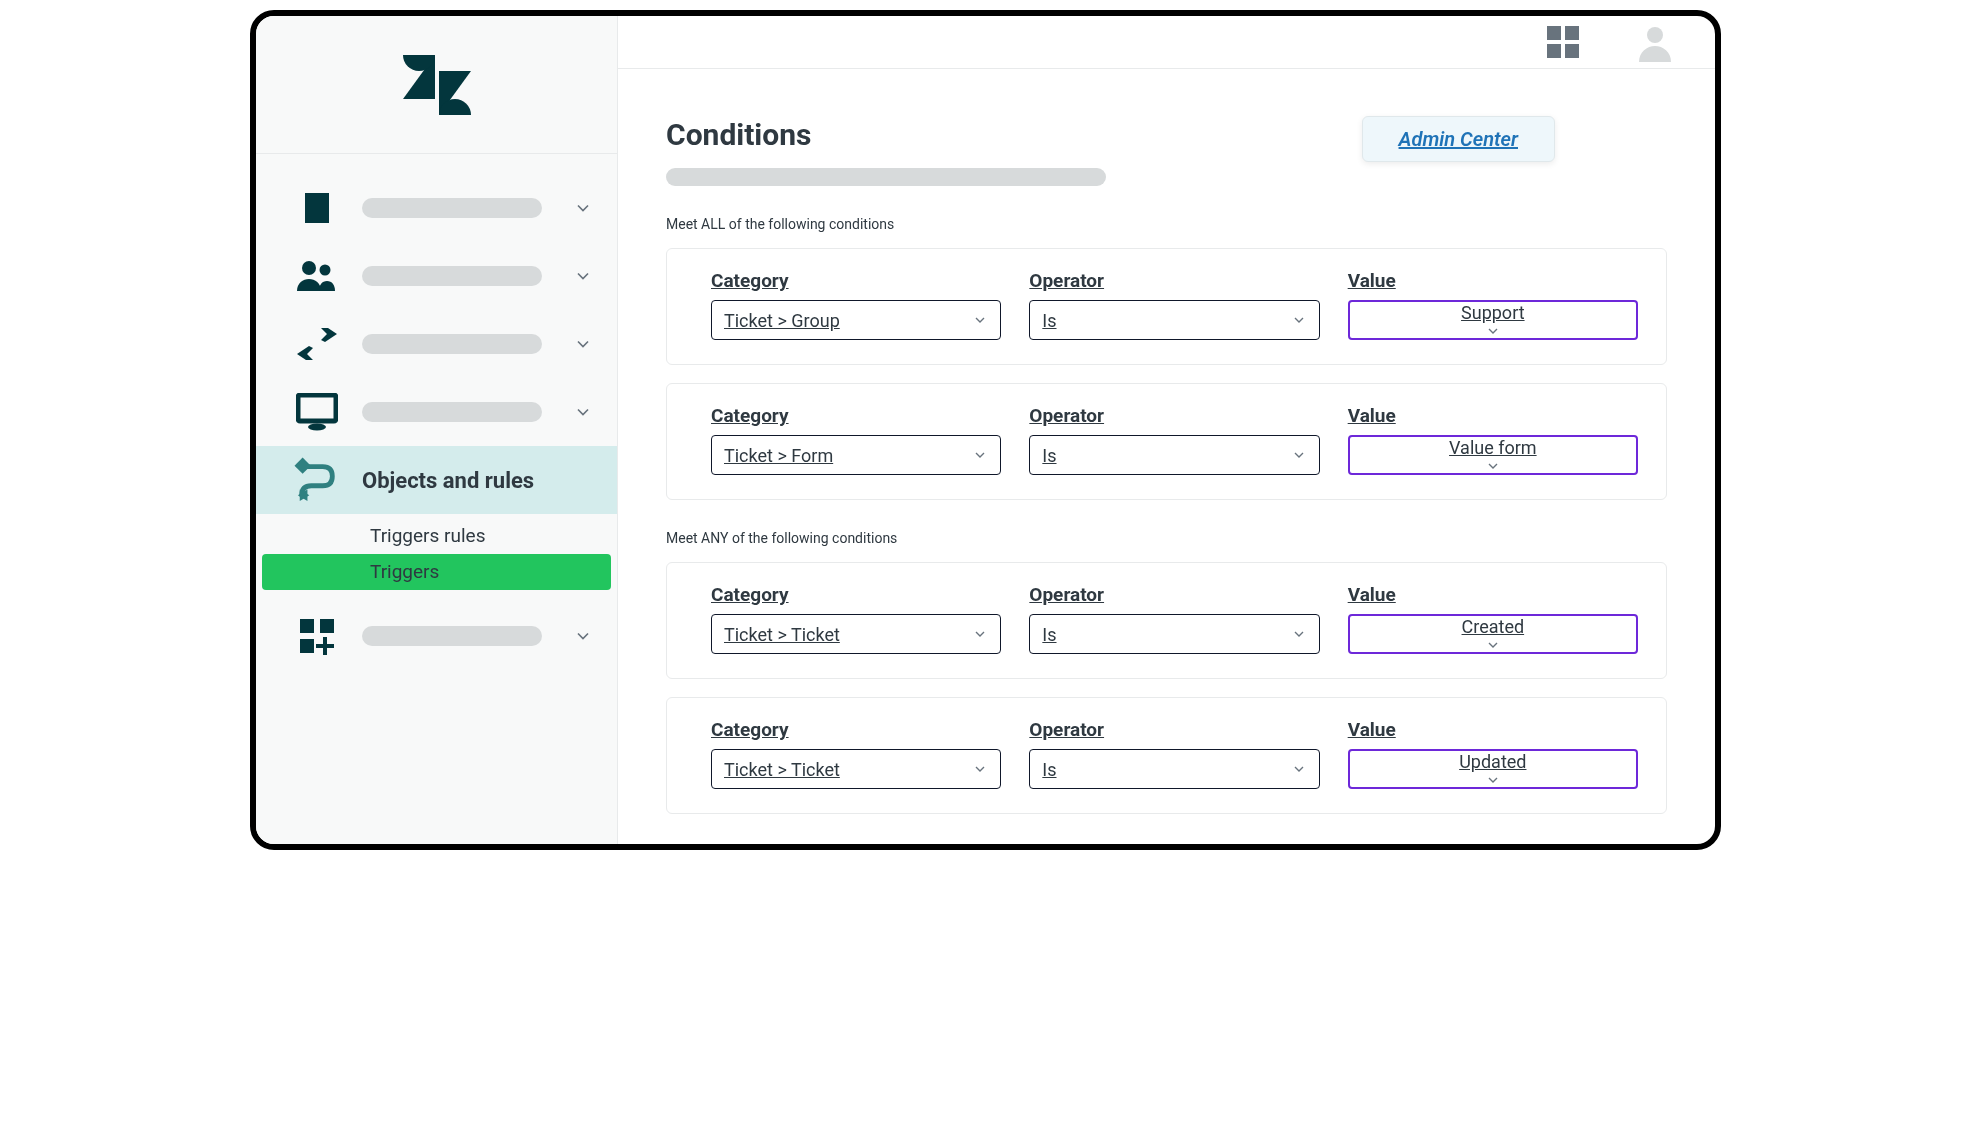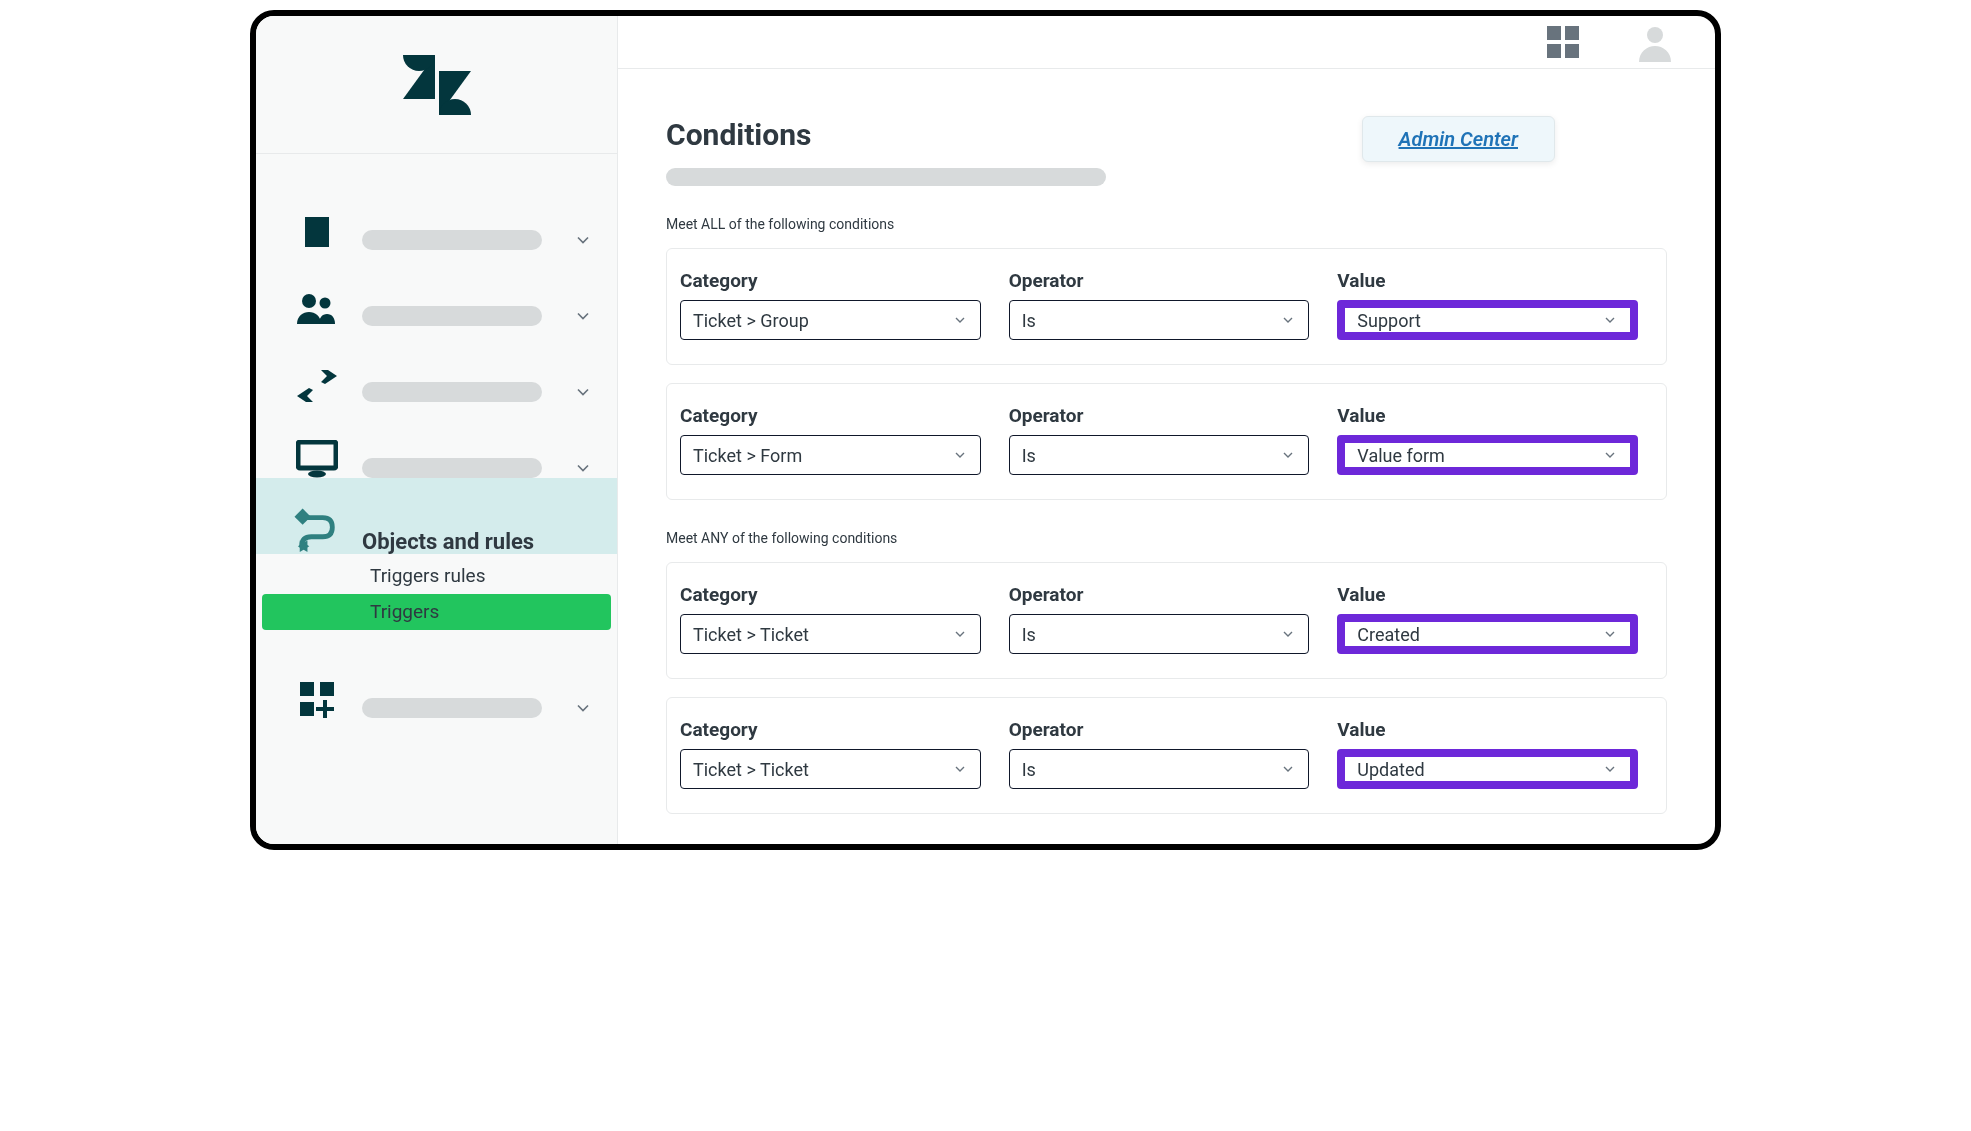--- a/index.html
+++ b/index.html
@@ -32,23 +32,23 @@
     align-items: center;
     justify-content: center;
     border-bottom: 1px solid #e8eaeb;
   }
   .nav-items {
     padding-top: 20px;
     display: flex;
     flex-direction: column;
   }
   .nav-item {
-    height: 76px;
-    display: flex;
-    align-items: flex-end;
+    height: 68px;
+    display: flex;
+    align-items: center;
     padding: 0 24px 0 36px;
     gap: 20px;
     position: relative;
   }
   .nav-item .icon-slot {
     width: 50px;
     display: flex;
     align-items: center;
     justify-content: center;
   }
@@ -141,23 +141,24 @@
     margin-top: -8px;
   }
   .section-heading {
     font-size: 14px;
     color: #2f3941;
     margin-top: 6px;
   }
   .card {
     border: 1px solid #e8eaeb;
     border-radius: 6px;
-    padding: 20px 28px 24px 13px;
+    padding: 20px 28px 24px 44px;
     display: flex;
     gap: 28px;
+    text-decoration: underline;
   }
   .card-col {
     display: flex;
     flex-direction: column;
     gap: 8px;
     flex: 1;
   }
   .col-label {
     font-size: 19px;
     font-weight: 700;
@@ -170,21 +171,22 @@
     display: flex;
     align-items: center;
     padding: 0 12px;
     font-size: 18px;
     color: #2f3941;
     background: #fff;
     position: relative;
     cursor: pointer;
   }
   .select-box.highlight {
-    border: 8px solid #6d28d9;
+    border: 2px solid #6d28d9;
+    flex-direction: column;
   }
   .select-box .sel-text {
     flex: 1;
   }
   .select-box .caret {
     color: #68737d;
   }
   .cards-group {
     display: flex;
     flex-direction: column;

